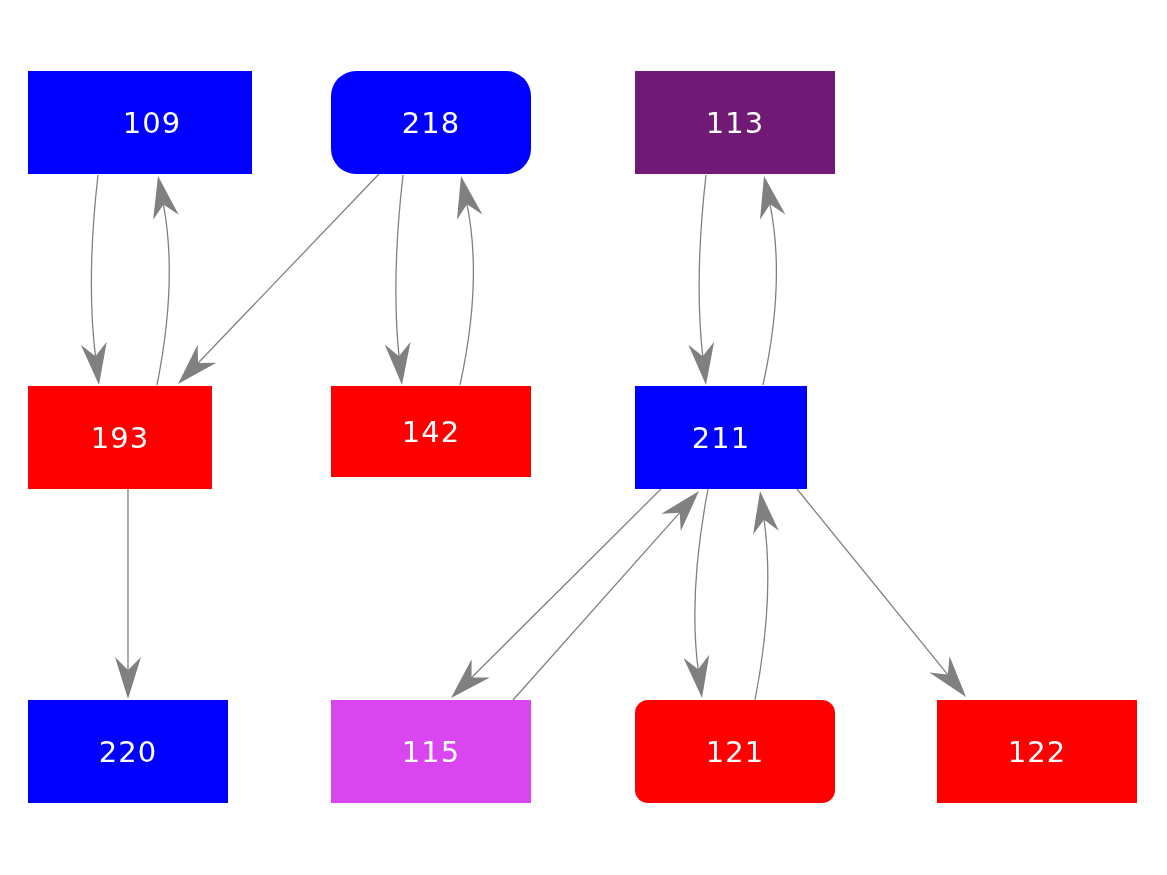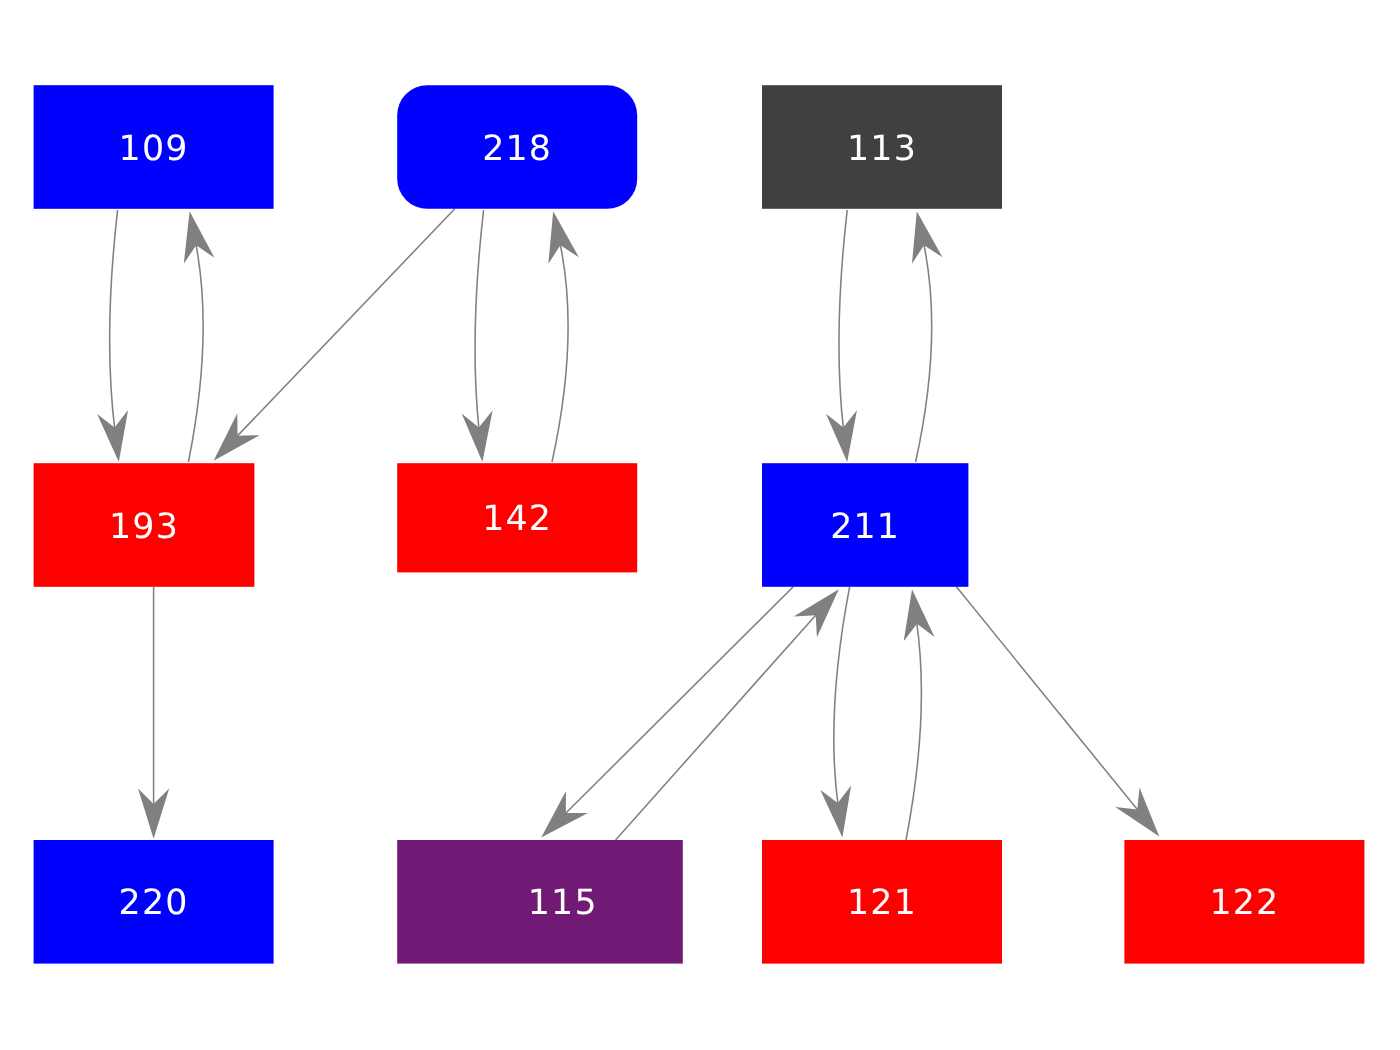--- a/index.html
+++ b/index.html
@@ -89,44 +89,44 @@
       <g>
         <path class="edge-path" stroke="#808080" d="M755 700 Q775 596 763.8183766184073 517.7286363288515"></path>
         <polygon fill="#808080" points="0,0 -42,-13 -29,0 -42,13" transform="translate(760,491) rotate(-98.13)"></polygon>
       </g>
       <g>
         <path class="edge-path" stroke="#808080" d="M797 489 L948.9739991224494 676.0449219968608"></path>
         <polygon fill="#808080" points="0,0 -42,-13 -29,0 -42,13" transform="translate(966,697) rotate(50.91)"></polygon>
       </g>
     </svg>
   <div id="node-layer">
-      <div class="node" style="left: 28px; top: 71px; width: 200px; height: 103px; background: rgb(0, 0, 255);">
+      <div class="node" style="left: 28px; top: 71px; width: 200px; height: 103px; background: rgb(0, 0, 255); padding-left: 24px;">
         <span class="node-label" style="color: rgb(255, 255, 255);">109</span>
       </div>
       <div class="node" style="left: 331px; top: 71px; width: 200px; height: 103px; background: rgb(0, 0, 255); border-radius: 25px;">
         <span class="node-label" style="color: rgb(255, 255, 255);">218</span>
       </div>
-      <div class="node" style="left: 635px; top: 71px; width: 200px; height: 103px; background: #404040;">
+      <div class="node" style="left: 635px; top: 71px; width: 200px; height: 103px; background: #701a75;">
         <span class="node-label" style="color: rgb(255, 255, 255);">113</span>
       </div>
       <div class="node" style="left: 28px; top: 386px; width: 184px; height: 103px; background: rgb(255, 0, 0);">
         <span class="node-label" style="color: rgb(255, 255, 255);">193</span>
       </div>
       <div class="node" style="left: 331px; top: 386px; width: 200px; height: 91px; background: rgb(255, 0, 0);">
         <span class="node-label" style="color: rgb(255, 255, 255);">142</span>
       </div>
       <div class="node" style="left: 635px; top: 386px; width: 172px; height: 103px; background: rgb(0, 0, 255);">
         <span class="node-label" style="color: rgb(255, 255, 255);">211</span>
       </div>
       <div class="node" style="left: 28px; top: 700px; width: 200px; height: 103px; background: rgb(0, 0, 255);">
         <span class="node-label" style="color: rgb(255, 255, 255);">220</span>
       </div>
-      <div class="node" style="left: 331px; top: 700px; width: 200px; height: 103px; background: #701a75; padding-left: 38px;">
+      <div class="node" style="left: 331px; top: 700px; width: 200px; height: 103px; background: #d946ef;">
         <span class="node-label" style="color: rgb(255, 255, 255);">115</span>
       </div>
-      <div class="node" style="left: 635px; top: 700px; width: 200px; height: 103px; background: rgb(255, 0, 0);">
+      <div class="node" style="left: 635px; top: 700px; width: 200px; height: 103px; background: rgb(255, 0, 0); border-radius: 13px;">
         <span class="node-label" style="color: rgb(255, 255, 255);">121</span>
       </div>
       <div class="node" style="left: 937px; top: 700px; width: 200px; height: 103px; background: rgb(255, 0, 0);">
         <span class="node-label" style="color: rgb(255, 255, 255);">122</span>
       </div>
     </div>
 </div>
 
 </body></html>

